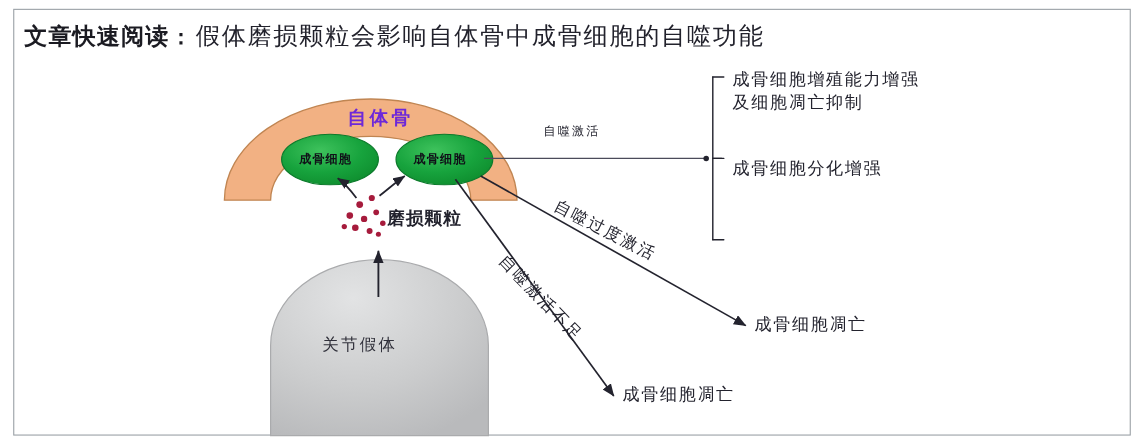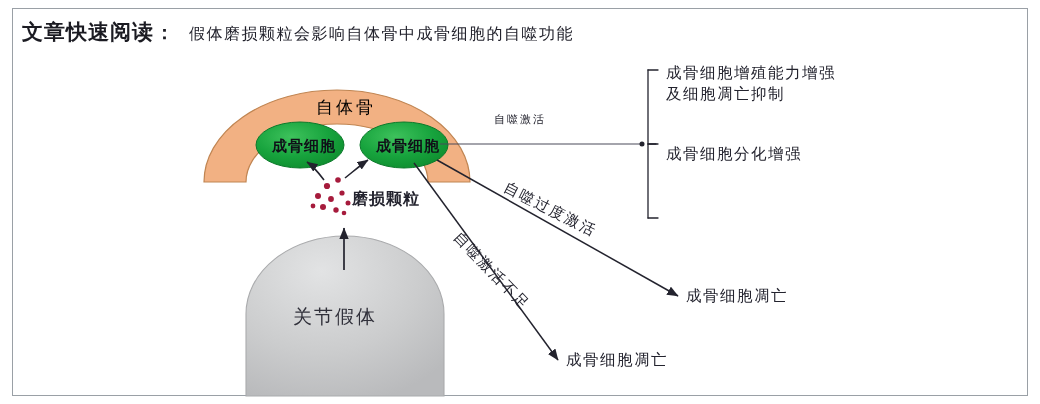--- a/index.html
+++ b/index.html
@@ -46,65 +46,64 @@
     color: #1b1b22;
   }
   .header-colon {
     font-size: 19px;
     font-weight: bold;
     color: #1b1b22;
     padding: 0 4px 0 1px;
   }
   .header-sub {
     font-family: Liberation Serif, serif;
-    font-size: 16px;
+    font-size: 22px;
     letter-spacing: 1.5px;
     color: #22222c;
-    margin-left: 11px;
   }
   
   .canvas {
     position: absolute;
     left: 0;
     top: 0;
     width: 1040px;
     height: 404px;
   }
   
   .lbl {
     position: absolute;
     white-space: nowrap;
     color: #23232e;
     font-family: "Liberation Serif", "DejaVu Serif", serif;
   }
   .lbl-bone {
     font-size: 17px;
-    font-weight: normal;
+    font-weight: bold;
     letter-spacing: 3px;
     left: 316px;
     top: 96px;
-    color: #000000;
+    color: #6d28d9;
   }
   .lbl-cell {
-    font-size: 15px;
+    font-size: 11px;
     font-weight: bold;
     letter-spacing: 1px;
     color: #101018;
   }
   .lbl-cell-left  { left: 272px; top: 137px; }
   .lbl-cell-right { left: 376px; top: 137px; }
   .lbl-particles {
     font-size: 16px;
     font-weight: bold;
     letter-spacing: 1px;
     left: 352px;
     top: 189px;
   }
   .lbl-prosthesis {
-    font-size: 19px;
+    font-size: 15px;
     letter-spacing: 2px;
     left: 293px;
     top: 304px;
     color: #30303a;
     text-align: right;
   }
   .lbl-act {
     font-size: 11px;
     letter-spacing: 2px;
     left: 494px;

